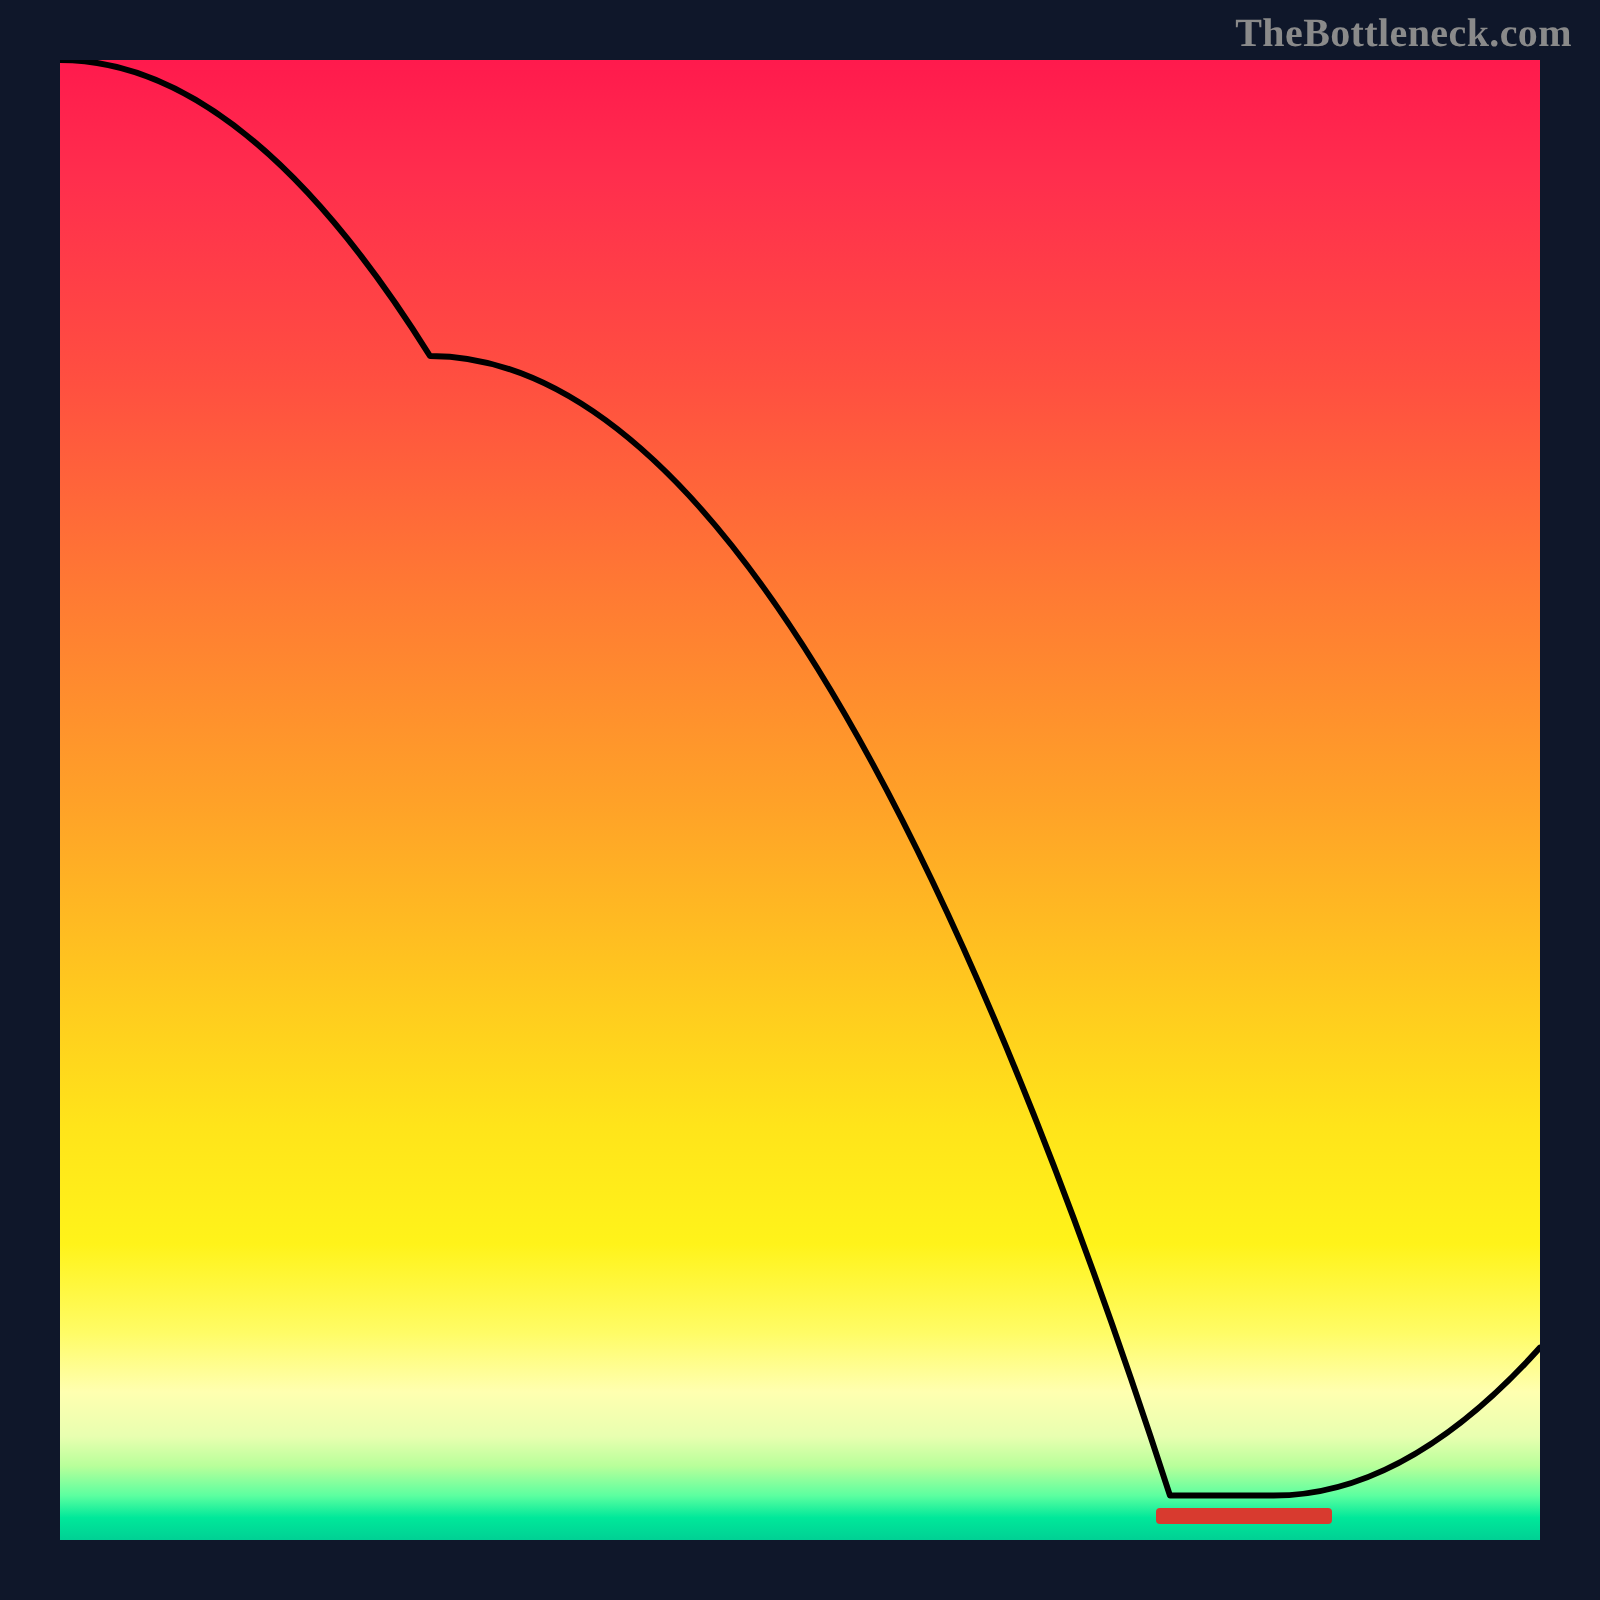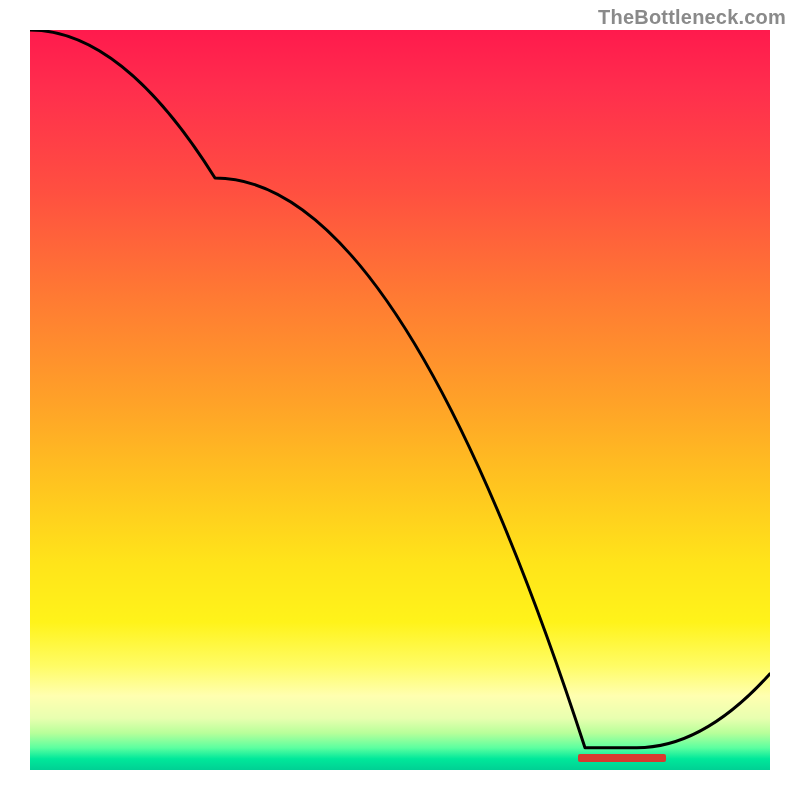--- a/index.html
+++ b/index.html
@@ -8,21 +8,22 @@
     width: 800px;
     height: 800px;
     background: #000;
     font-family: Arial, Helvetica, sans-serif;
     overflow: hidden;
   }
   .frame {
     position: absolute;
     width: 800px;
     height: 800px;
-    background: #ffffff;
+    background: #0f172a;
+    font-family: Liberation Serif, serif;
   }
   .plot-area {
     position: absolute;
     left: 30px;
     top: 30px;
     width: 740px;
     height: 740px;
     overflow: hidden;
   }
   .gradient {

